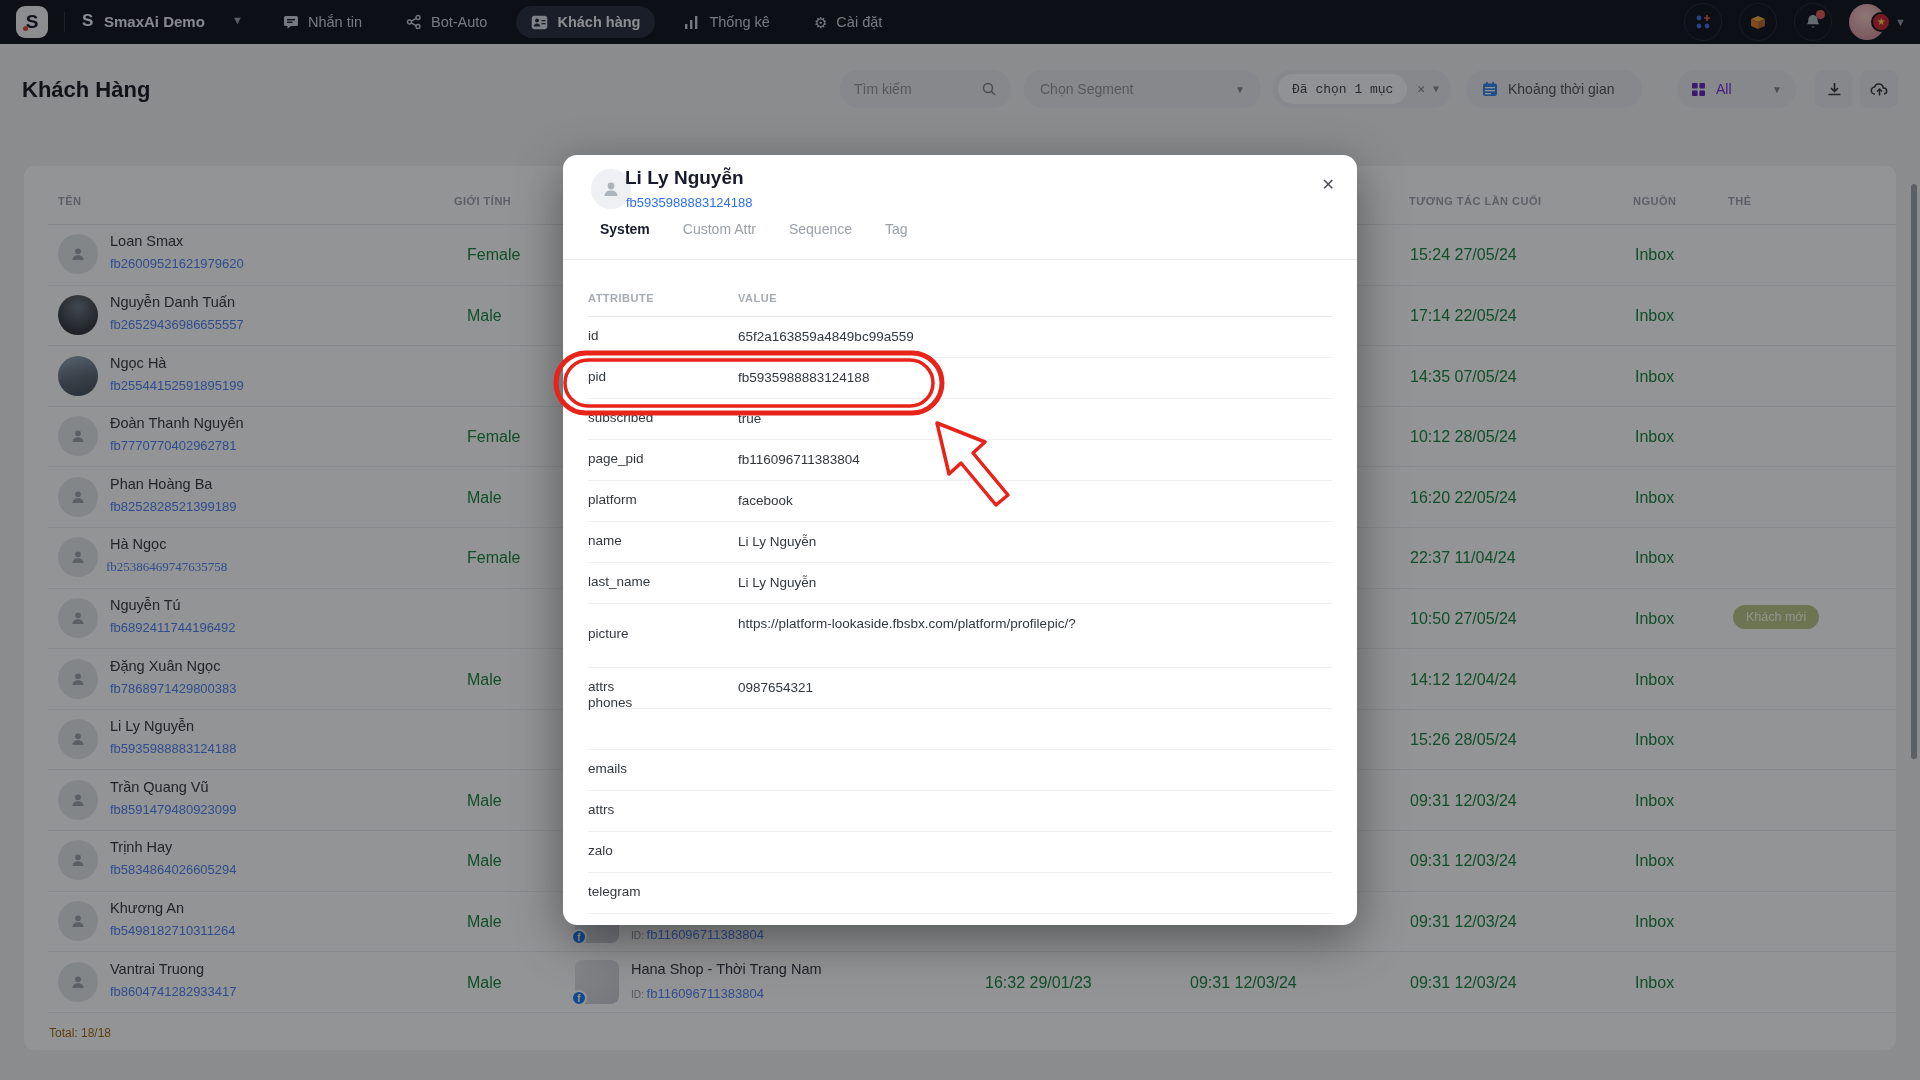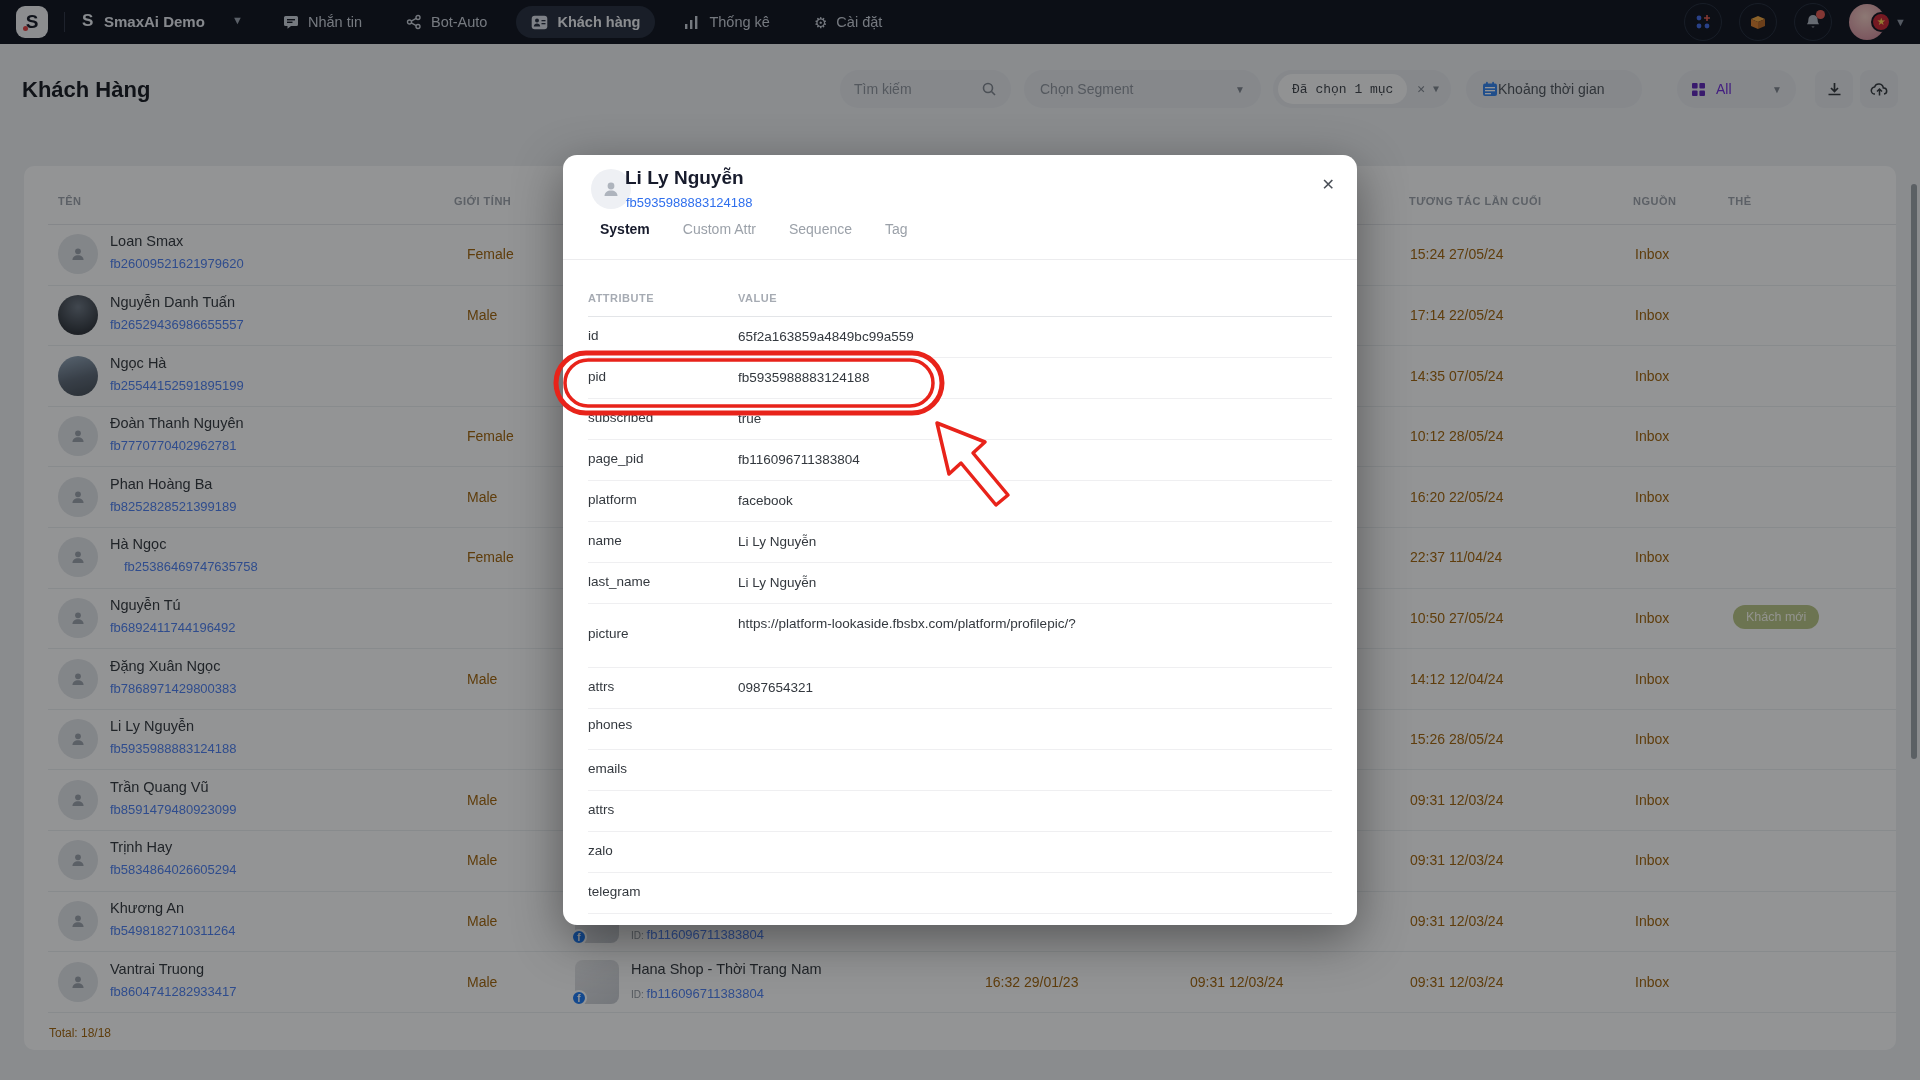--- a/index.html
+++ b/index.html
@@ -52,21 +52,21 @@
     color:#9ba1a9; z-index:10; }
   #hdr-line { position:absolute; left:48px; top:224px; width:1848px; height:1px; background:#e6e8eb; z-index:10; }
   .row-line { position:absolute; left:48px; width:1848px; height:1px; background:#eceef0; z-index:10; }
   .cell { position:absolute; z-index:10; }
   .avatar { position:absolute; width:40px; height:40px; border-radius:50%; background:#e2e5e9;
     display:flex; align-items:center; justify-content:center; z-index:10; overflow:hidden; }
   .avatar.photo1 { background:radial-gradient(circle at 50% 30%, #6a7480, #2c3138 75%); }
   .avatar.photo2 { background:linear-gradient(165deg, #93a7bb, #5a6573 55%, #3f4750); }
   .r-name { font-size:14.5px; color:#2f343a; }
   .r-link { font-size:13px; color:#4a7df0; cursor:pointer; }
-  .r-txt { font-size:14px; color:#a16207; }
+  .r-txt { font-size:16px; color:#15803d; }
   .tag-chip { position:absolute; z-index:10; background:#b9c583; color:#fdfdf2; font-size:12.5px;
     padding:5px 13px; border-radius:13px; }
   #total { position:absolute; left:49px; top:1026px; font-size:12px; color:#a16207; z-index:10; }
   .pg-ava { position:absolute; width:44px; height:44px; border-radius:8px;
     background:linear-gradient(150deg,#e9eaec,#c7cad0); z-index:10; }
   .fb-badge { position:absolute; width:16px; height:16px; border-radius:50%; background:#1877f2;
     border:2px solid #fff; color:#fff; font-size:10px; font-weight:bold; text-align:center; line-height:13px; z-index:11; }
   .fb-badge::after { content:"f"; }
   .id-pre { color:#8d939c; font-size:10px; }
   #scroll-thumb { position:absolute; left:1911px; top:184px; width:6px; height:575px;
@@ -208,21 +208,21 @@
 <div class="ctrl" style="left:1273px;width:178px;padding:0 12px 0 5px;justify-content:space-between;font-family:Liberation Mono, monospace;">
   <span class="chip-white">
     <span>Đã chọn 1 mục</span>
   </span>
   <span style="display:flex;align-items:center;gap:8px;">
     <span style="color:#7d838c;font-size:13px;">✕</span>
     <span style="color:#7d838c;font-size:10px;">▼</span>
   </span>
 </div>
 
-<div class="ctrl" style="left:1466px;width:176px;padding:0 16px;">
+<div class="ctrl" style="left:1466px;width:176px;padding:0 16px;gap:10px;">
   <svg width="16" height="16" viewBox="0 0 16 16">
       <rect x="1" y="2.5" width="14" height="12.5" rx="2" fill="#2f80ed"></rect>
       <rect x="4" y="0.8" width="1.8" height="3.4" rx="0.9" fill="#2f80ed"></rect>
       <rect x="10.2" y="0.8" width="1.8" height="3.4" rx="0.9" fill="#2f80ed"></rect>
       <rect x="3" y="6" width="10" height="1.3" fill="#fff"></rect>
       <rect x="3" y="9" width="10" height="1.3" fill="#fff"></rect>
       <rect x="3" y="12" width="6" height="1.3" fill="#fff"></rect>
     </svg>
   <span style="color:#4b5158;">Khoảng thời gian</span>
 </div>
@@ -314,21 +314,21 @@
     <div class="cell r-txt" style="left: 1635px; top: 488.745px;">Inbox</div>
     <div class="row-line" style="top: 527.05px;"></div>
     <div class="abs" style="left: 24px; top: 527.05px; width: 1872px; height: 60.61px; z-index: 9;"></div>
     <div class="avatar" style="left: 58px; top: 537.355px;">
       <svg width="18" height="18" viewBox="0 0 20 20">
         <circle cx="10" cy="7" r="3.2" fill="#99a0aa"></circle>
         <path d="M3.8 16.6c0-3.4 2.8-5.3 6.2-5.3s6.2 1.9 6.2 5.3z" fill="#99a0aa"></path>
       </svg>
     </div>
     <div class="cell r-name" style="left: 110px; top: 536.355px;">Hà Ngọc</div>
-    <div class="cell r-link" style="left: 124px; top: 559.355px;">fb25386469747635758</div>
+    <div class="cell r-link" style="left: 106px; top: 559.355px; font-family: Liberation Serif, serif;">fb25386469747635758</div>
     <div class="cell r-txt" style="left: 467px; top: 549.355px;">Female</div>
     <div class="cell r-txt" style="left: 1410px; top: 549.355px;">22:37 11/04/24</div>
     <div class="cell r-txt" style="left: 1635px; top: 549.355px;">Inbox</div>
     <div class="row-line" style="top: 587.66px;"></div>
     <div class="abs" style="left: 24px; top: 587.66px; width: 1872px; height: 60.61px; z-index: 9;"></div>
     <div class="avatar" style="left: 58px; top: 597.965px;">
       <svg width="18" height="18" viewBox="0 0 20 20">
         <circle cx="10" cy="7" r="3.2" fill="#99a0aa"></circle>
         <path d="M3.8 16.6c0-3.4 2.8-5.3 6.2-5.3s6.2 1.9 6.2 5.3z" fill="#99a0aa"></path>
       </svg>
@@ -480,21 +480,21 @@
       <div class="m-val" style="top: 416.5px;">Li Ly Nguyễn</div>
       <div class="m-line" style="top: 448px;"></div>
       <div class="m-attr" style="top: 471px;">picture</div>
       <div class="m-val" style="top: 458px;">
         <div>https://platform-lookaside.fbsbx.com/platform/profilepic/?</div>
       </div>
       <div class="m-line" style="top: 512px;"></div>
       <div class="m-attr" style="top: 523.5px;">attrs</div>
       <div class="m-val" style="top: 521.5px;">0987654321</div>
       <div class="m-line" style="top: 553px;"></div>
-      <div class="m-attr" style="top: 562px;">phones</div>
+      <div class="m-attr" style="top: 540px;">phones</div>
       <div class="m-line" style="top: 594px;"></div>
       <div class="m-attr" style="top: 605.5px;">emails</div>
       <div class="m-line" style="top: 635px;"></div>
       <div class="m-attr" style="top: 646.5px;">attrs</div>
       <div class="m-line" style="top: 676px;"></div>
       <div class="m-attr" style="top: 687.5px;">zalo</div>
       <div class="m-line" style="top: 717px;"></div>
       <div class="m-attr" style="top: 728.5px;">telegram</div>
       <div class="m-line" style="top: 758px;"></div>
     </div>

